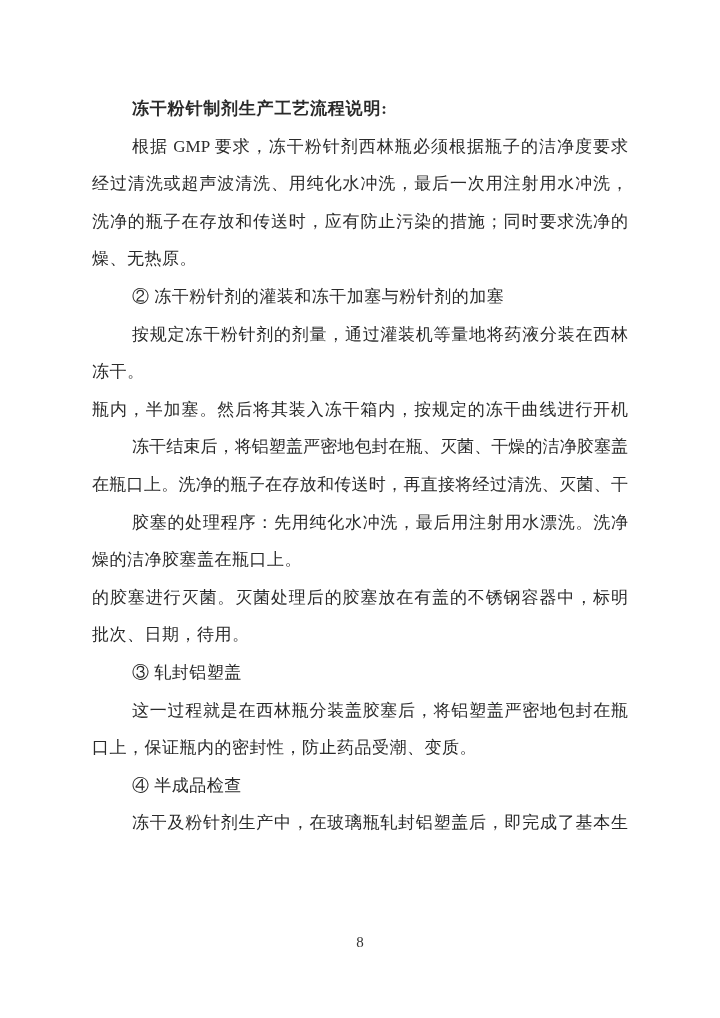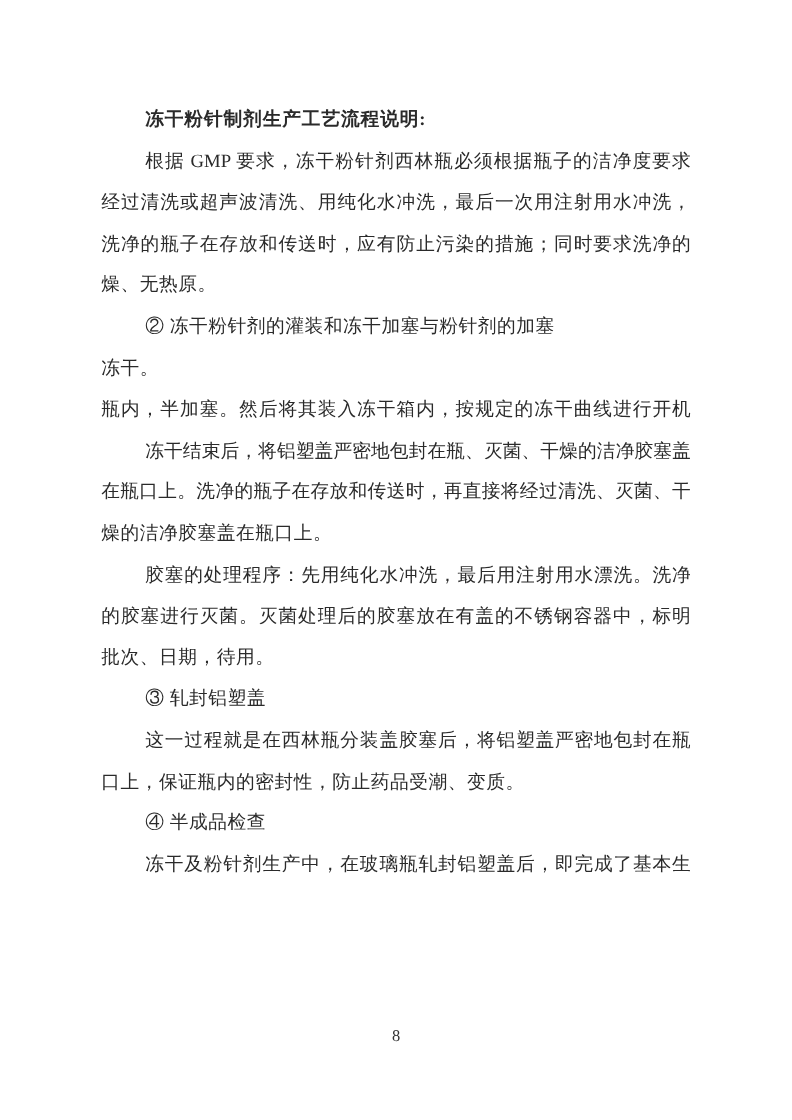--- a/index.html
+++ b/index.html
@@ -65,26 +65,27 @@
 <body>
 
 <div class="page">
   <div class="doc-lines">
       <div class="line indent bold">冻干粉针制剂生产工艺流程说明:</div>
       <div class="line indent fill">根据 GMP 要求，冻干粉针剂西林瓶必须根据瓶子的洁净度要求</div>
       <div class="line fill">经过清洗或超声波清洗、用纯化水冲洗，最后一次用注射用水冲洗，</div>
       <div class="line fill">洗净的瓶子在存放和传送时，应有防止污染的措施；同时要求洗净的</div>
       <div class="line">燥、无热原。</div>
       <div class="line indent">② 冻干粉针剂的灌装和冻干加塞与粉针剂的加塞</div>
+      <div class="line indent fill">按规定冻干粉针剂的剂量，通过灌装机等量地将药液分装在西林</div>
       <div class="line">冻干。</div>
       <div class="line fill">瓶内，半加塞。然后将其装入冻干箱内，按规定的冻干曲线进行开机</div>
       <div class="line indent fill">冻干结束后，将铝塑盖严密地包封在瓶、灭菌、干燥的洁净胶塞盖</div>
       <div class="line fill">在瓶口上。洗净的瓶子在存放和传送时，再直接将经过清洗、灭菌、干</div>
+      <div class="line indent fill">胶塞的处理程序：先用纯化水冲洗，最后用注射用水漂洗。洗净</div>
       <div class="line">燥的洁净胶塞盖在瓶口上。</div>
-      <div class="line indent fill">胶塞的处理程序：先用纯化水冲洗，最后用注射用水漂洗。洗净</div>
       <div class="line fill">的胶塞进行灭菌。灭菌处理后的胶塞放在有盖的不锈钢容器中，标明</div>
       <div class="line">批次、日期，待用。</div>
       <div class="line indent">③ 轧封铝塑盖</div>
       <div class="line indent fill">这一过程就是在西林瓶分装盖胶塞后，将铝塑盖严密地包封在瓶</div>
       <div class="line">口上，保证瓶内的密封性，防止药品受潮、变质。</div>
       <div class="line indent">④ 半成品检查</div>
       <div class="line indent fill">冻干及粉针剂生产中，在玻璃瓶轧封铝塑盖后，即完成了基本生</div>
     </div>
   <div class="page-footer">8</div>
 </div>

